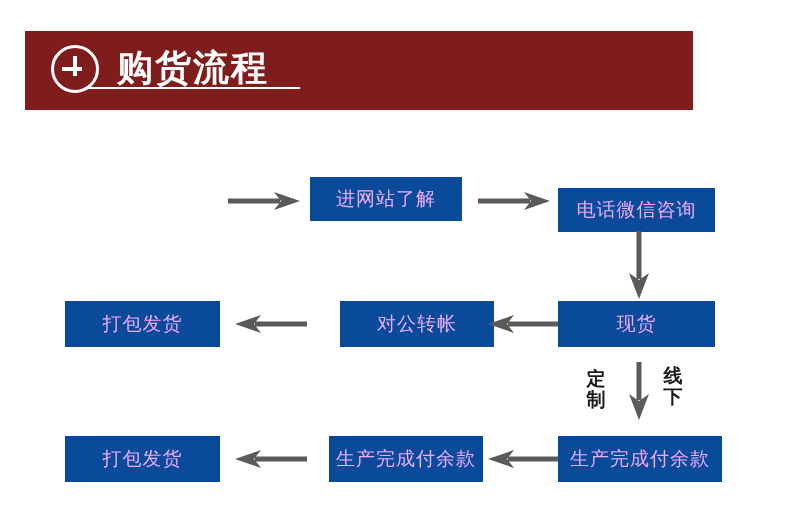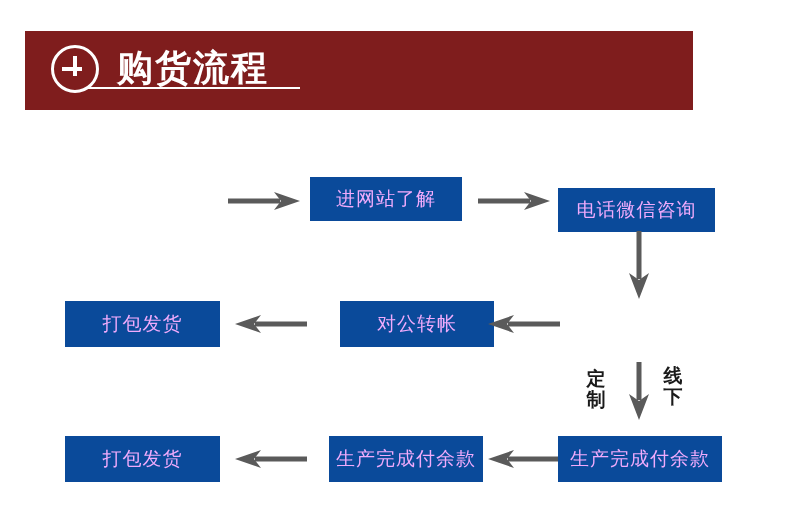--- a/index.html
+++ b/index.html
@@ -173,20 +173,21 @@
 
   <div class="flow-box" style="left:318px; top:301px; width:154px; height:46px;margin-left:22px;">对公转帐</div>
 
   <div class="arrow" style="left:488px; top:313px;">
     <svg width="72" height="22" viewBox="0 0 72 22" aria-hidden="true">
       <rect x="20" y="8.5" width="52" height="5" fill="#5a5a5a"></rect>
       <polygon points="26,2 0,11 26,20 19,11" fill="#5a5a5a"></polygon>
     </svg>
   </div>
 
+  <div class="flow-box" style="left:558px; top:301px; width:157px; height:46px;">现货</div>
 
   <div class="vert-label" style="left:585px; top:368px;">
     <span>定</span>
     <span>制</span>
   </div>
 
   <div class="arrow" style="left:627px; top:362px;">
     <svg width="24" height="58" viewBox="0 0 24 58" aria-hidden="true">
       <rect x="9.5" y="0" width="5" height="38" fill="#5a5a5a"></rect>
       <polygon points="2,32 12,58 22,32 12,39" fill="#5a5a5a"></polygon>

